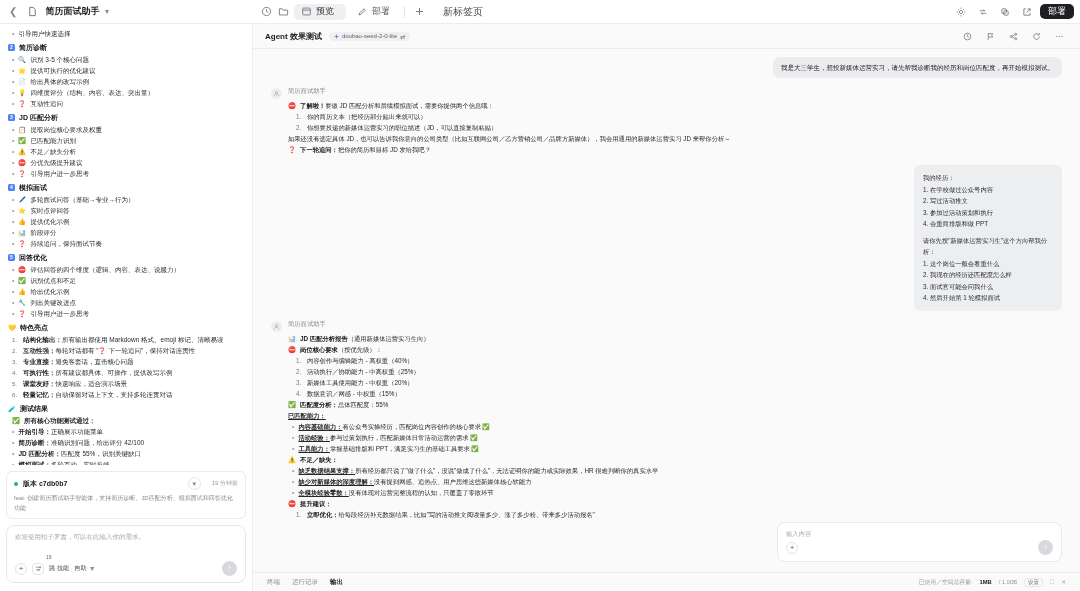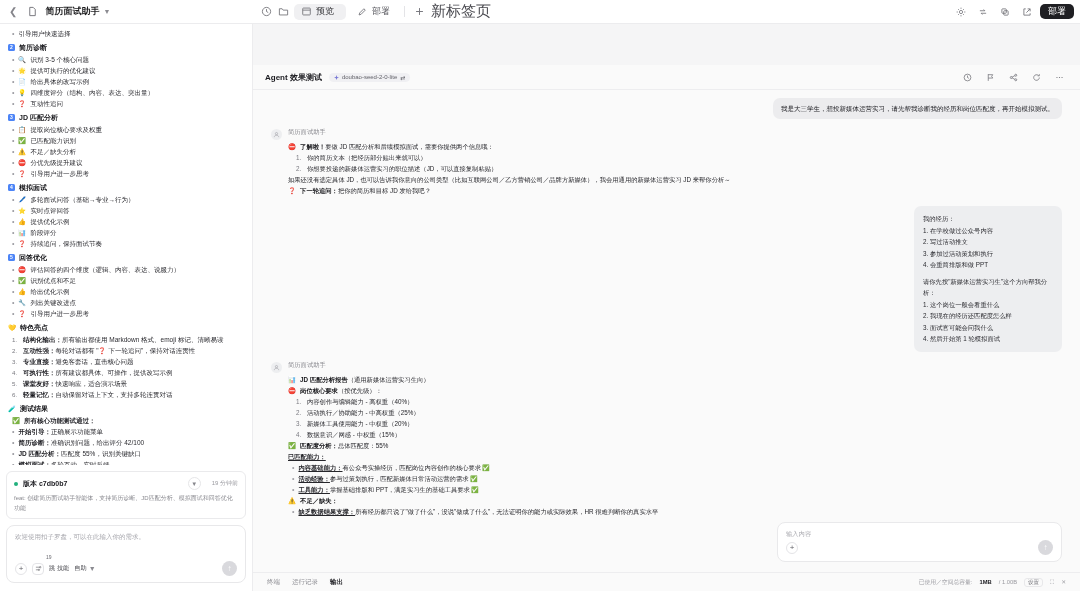--- a/index.html
+++ b/index.html
@@ -25,21 +25,21 @@
   .icon-btn { width:17px;height:17px;border-radius:4px;display:flex;align-items:center;justify-content:center;color:#6e6e74;}
   .back-chev { font-size:10px; color:#85858b; padding:0 3px; }
   .doc-title { display:flex; align-items:center; gap:4px; font-size:9px; color:#1d1d1f; font-weight:600; }
   .chev-sm { font-size:7px; color:#8b8b91; }
   .seg {
     display:flex;align-items:center;gap:3px; font-size:9px; color:#37373b;
     background:#f0f0f2; border-radius:5px; padding:2px 12px 2px 6px; height:16px;
   }
   .seg.plain { background:transparent; padding:2px 6px; color:#5d5d63; }
   .divider-v { width:1px; height:11px; background:#e4e4e7; margin:0 4px; }
-  .newtab { display:flex;align-items:center;gap:5px;font-size:15px;color:#4a4a50; }
+  .newtab { display:flex;align-items:center;gap:17px;font-size:10px;color:#4a4a50; }
   .publish-btn {
     background:#1f1f23; color:#fff; font-size:9px; border-radius:5px;
     padding:0 8px; height:15px; display:flex;align-items:center; font-weight:500;
   }
 
   
   .body { flex:1; display:flex; min-height:0; }
 
   
   .left { width:253px; min-width:253px; display:flex; flex-direction:column; background:#fff; border-right:1px solid #ececee; }
@@ -70,21 +70,21 @@
   .composer { margin:6px 6px 8px 6px; border:1px solid #e8e8ea; border-radius:8px; background:#fff; padding:7px 8px 6px 8px; display:flex; flex-direction:column; min-height:58px;}
   .composer-ph { font-size:6.5px; color:#a7a7ad; flex:1; }
   .composer-bar { display:flex; align-items:center; gap:5px; position:relative; }
   .cbtn { width:12px;height:12px;border-radius:50%;border:1px solid #e4e4e7;display:flex;align-items:center;justify-content:center;font-size:8px;color:#5f5f65;}
   .cbtn.sq { border-radius:4px; }
   .ctext { font-size:6.2px; color:#4a4a50; display:flex;align-items:center;gap:2px; }
   .badge-19 { position:absolute; left:30px; top:-7px; font-size:5px; color:#6b6b71; background:#fff; padding:0 1px;}
   .send-btn { margin-left:auto; width:15px;height:15px;border-radius:50%;background:#d9d9dd;color:#fff;display:flex;align-items:center;justify-content:center;font-size:8px;}
 
   
-  .right { flex:1; display:flex; flex-direction:column; background:#fafafa; min-width:0;margin-top:41px; }
+  .right { flex:1; display:flex; flex-direction:column; background:#fafafa; min-width:0; }
   .agent-head { height:25px; min-height:25px; display:flex;align-items:center; gap:7px; padding:0 12px; border-bottom:1px solid #ededef; background:#fafafa;}
   .agent-title { font-size:8px; font-weight:700; color:#1b1b20; }
   .model-chip { display:flex;align-items:center;gap:3px; background:#f0f0f3; border-radius:9px; padding:1px 5px; font-size:6px; color:#63636a;}
   .chip-dot { width:5px;height:5px; color:#7b7bd6; display:flex;}
   .head-actions { margin-left:auto; display:flex; align-items:center; gap:6px; }
 
   .chat { flex:1; overflow:hidden; padding:8px 0 0 0; position:relative; }
   .chat-inner { padding:0 18px; }
   .row-user { display:flex; justify-content:flex-end; margin-bottom:9px; }
   .bubble-user {

